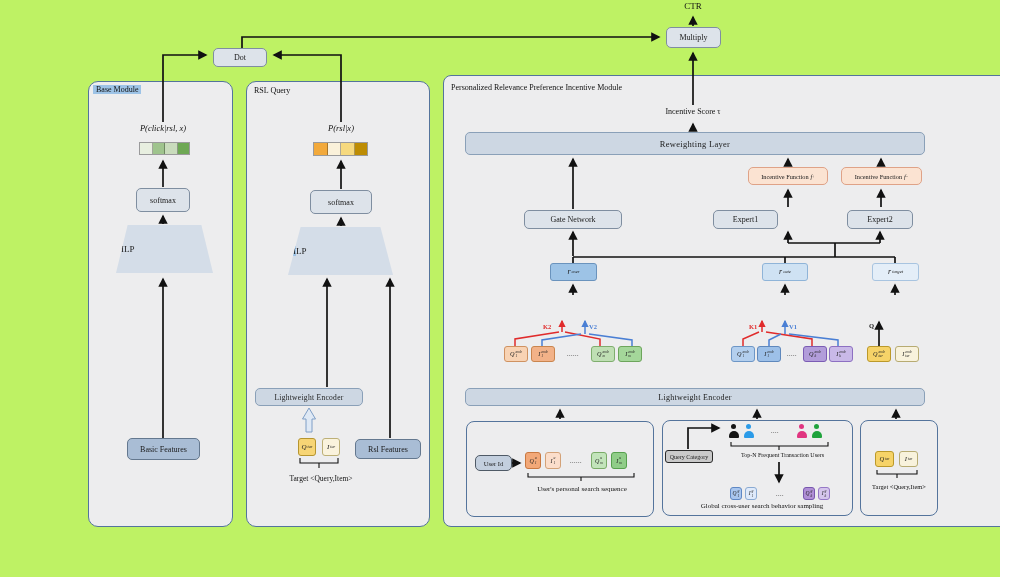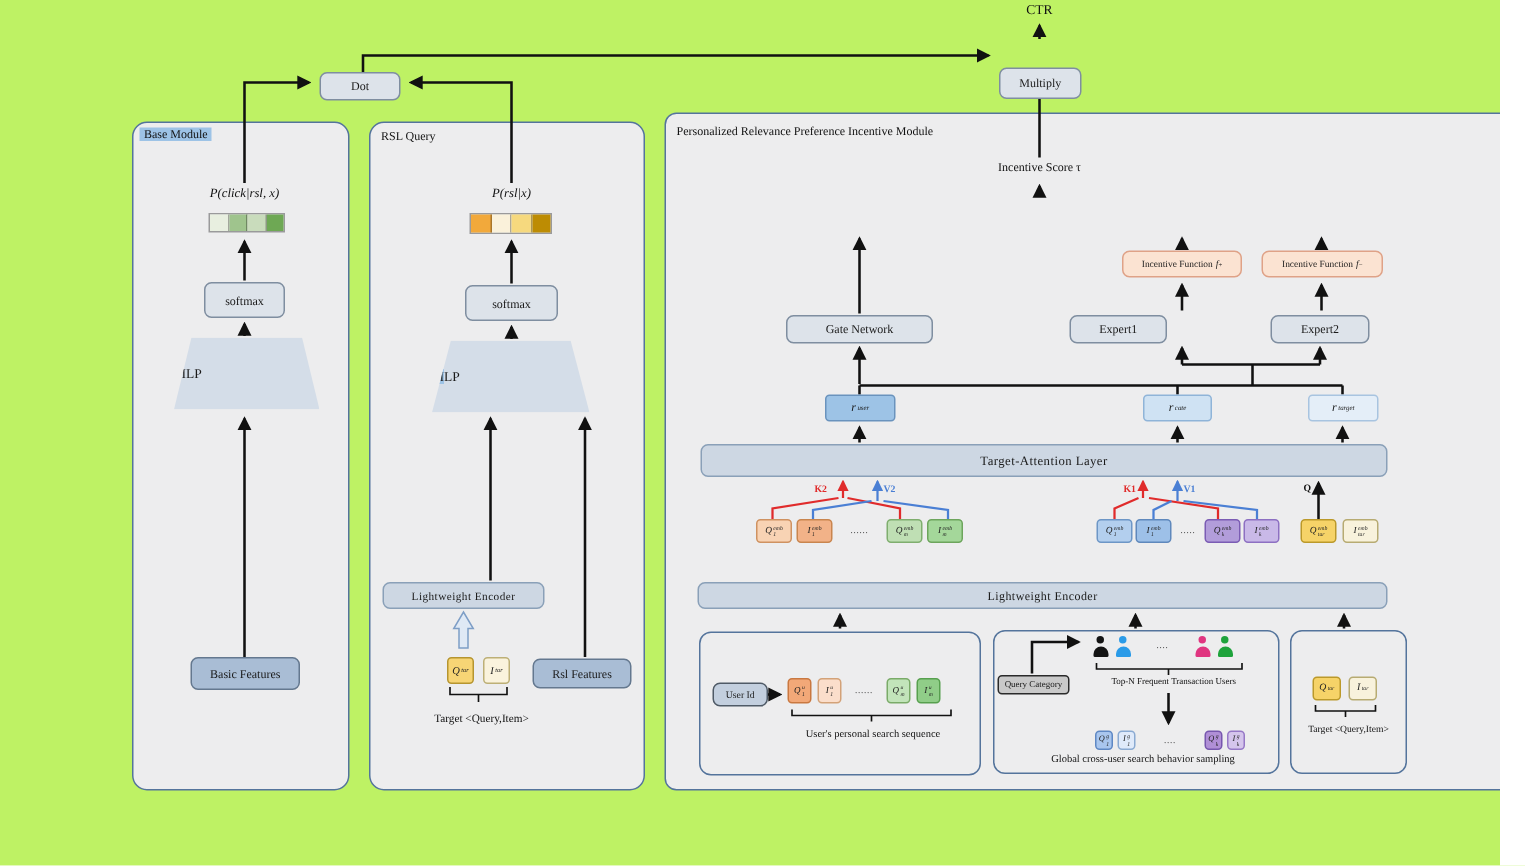--- a/index.html
+++ b/index.html
@@ -147,21 +147,21 @@
       <path d="M585,334 V321" marker-end="url(#abl)"></path>
       <path d="M769,346 V340 L781,334 M838,346 V340 L789,334"></path>
       <path d="M785,334 V321" marker-end="url(#abl)"></path>
     </g>
     <path d="M306,432 V419 H302.5 L309,408 L315.5,419 H312 V432 Z" fill="#dfe9f5" stroke="#7e9ec6" stroke-width="1"></path>
   </svg>
 
   <div id="content">
 
     <div class="lbl center" style="left:672px;top:1px;width:42px;font-size:9px">CTR</div>
-    <div class="box" style="left:666px;top:45px;width:55px;height:21px">
+    <div class="box" style="left:666px;top:27px;width:55px;height:21px">
         <span>Multiply</span>
       </div>
     <div class="box" style="left:213px;top:48px;width:54px;height:19px">
         <span>Dot</span>
       </div>
 
     <div class="lbl" style="left:93px;top:85px"><span class="titlehl">Base Module</span></div>
     <div class="lbl center ital" style="left:103px;top:123px;width:120px;font-size:8.5px">P(click|rsl, x)</div>
     <div class="bar" style="left:139px;top:142px;width:51px;height:13px">
       <span style="background: rgb(232, 239, 224);"></span>
@@ -208,20 +208,23 @@
           <span class="sb">tar</span>
         </span>
       </div>
     <div class="lbl center" style="left:256px;top:474px;width:130px;font-size:7.5px">Target &lt;Query,Item&gt;</div>
     <div class="box feat" style="left:355px;top:439px;width:66px;height:20px">
         <span>Rsl Features</span>
       </div>
 
     <div class="lbl" style="left:451px;top:83px">Personalized Relevance Preference Incentive Module</div>
     <div class="lbl center" style="left:643px;top:107px;width:100px">Incentive Score τ</div>
+    <div class="box layer" style="left:465px;top:132px;width:460px;height:23px">
+        <span>Reweighting Layer</span>
+      </div>
 
     <div class="box peach" style="left:748px;top:167px;width:80px;height:18px">
       <span>Incentive Function</span>
         <i class="fit">f</i>
         <sub>+</sub>
     </div>
     <div class="box peach" style="left:841px;top:167px;width:81px;height:18px">
       <span>Incentive Function</span>
         <i class="fit">f</i>
         <sub>−</sub>
@@ -249,23 +252,20 @@
           <span class="sp">cate</span>
         </span>
       </div>
     <div class="rbox" style="left: 872px; top: 263px; width: 47px; height: 18px; background: rgb(228, 238, 248); border-color: rgb(168, 196, 224);">
         <span class="cb">r</span>
         <span class="ss">
           <span class="sp">target</span>
         </span>
       </div>
 
-    <div class="box layer" style="left:467px;top:296px;width:458px;height:22px">
-        <span>Target-Attention Layer</span>
-      </div>
 
     <div class="kv" style="left: 543px; top: 323px; color: rgb(224, 43, 43);">K2</div>
     <div class="kv" style="left: 589px; top: 323px; color: rgb(74, 127, 212);">V2</div>
     <div class="kv" style="left: 749px; top: 323px; color: rgb(224, 43, 43);">K1</div>
     <div class="kv" style="left: 789px; top: 323px; color: rgb(74, 127, 212);">V1</div>
     <div class="kv" style="left: 869px; top: 322px; color: rgb(17, 17, 17);">Q</div>
 
     <div class="chiprow attnrow" style="left:504px;top:346px">
       <span class="chip" style="background: rgb(248, 211, 180); border-color: rgb(207, 146, 97);">
           <span class="cb">Q</span>

